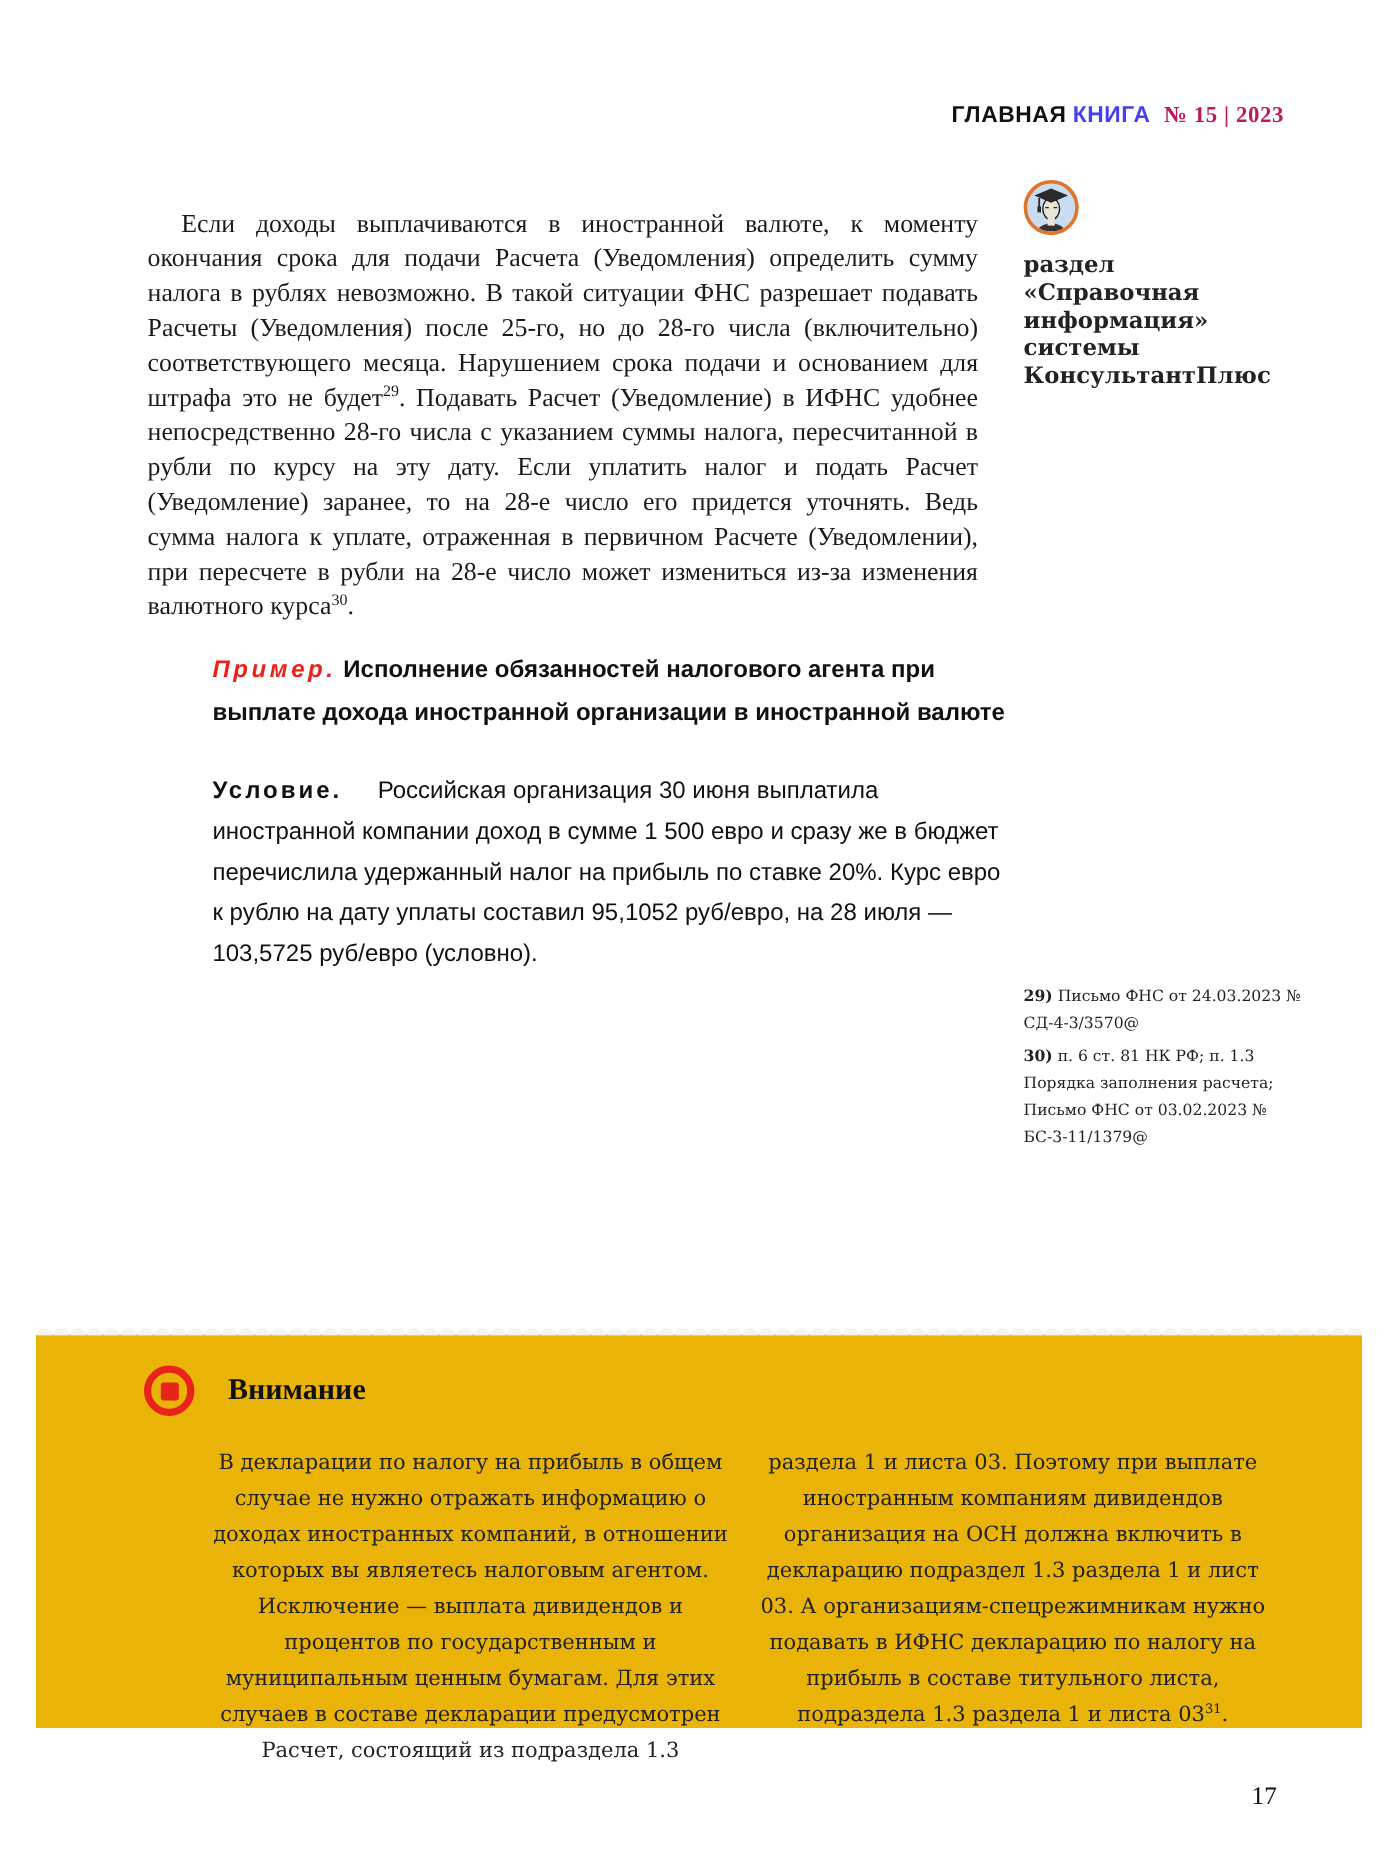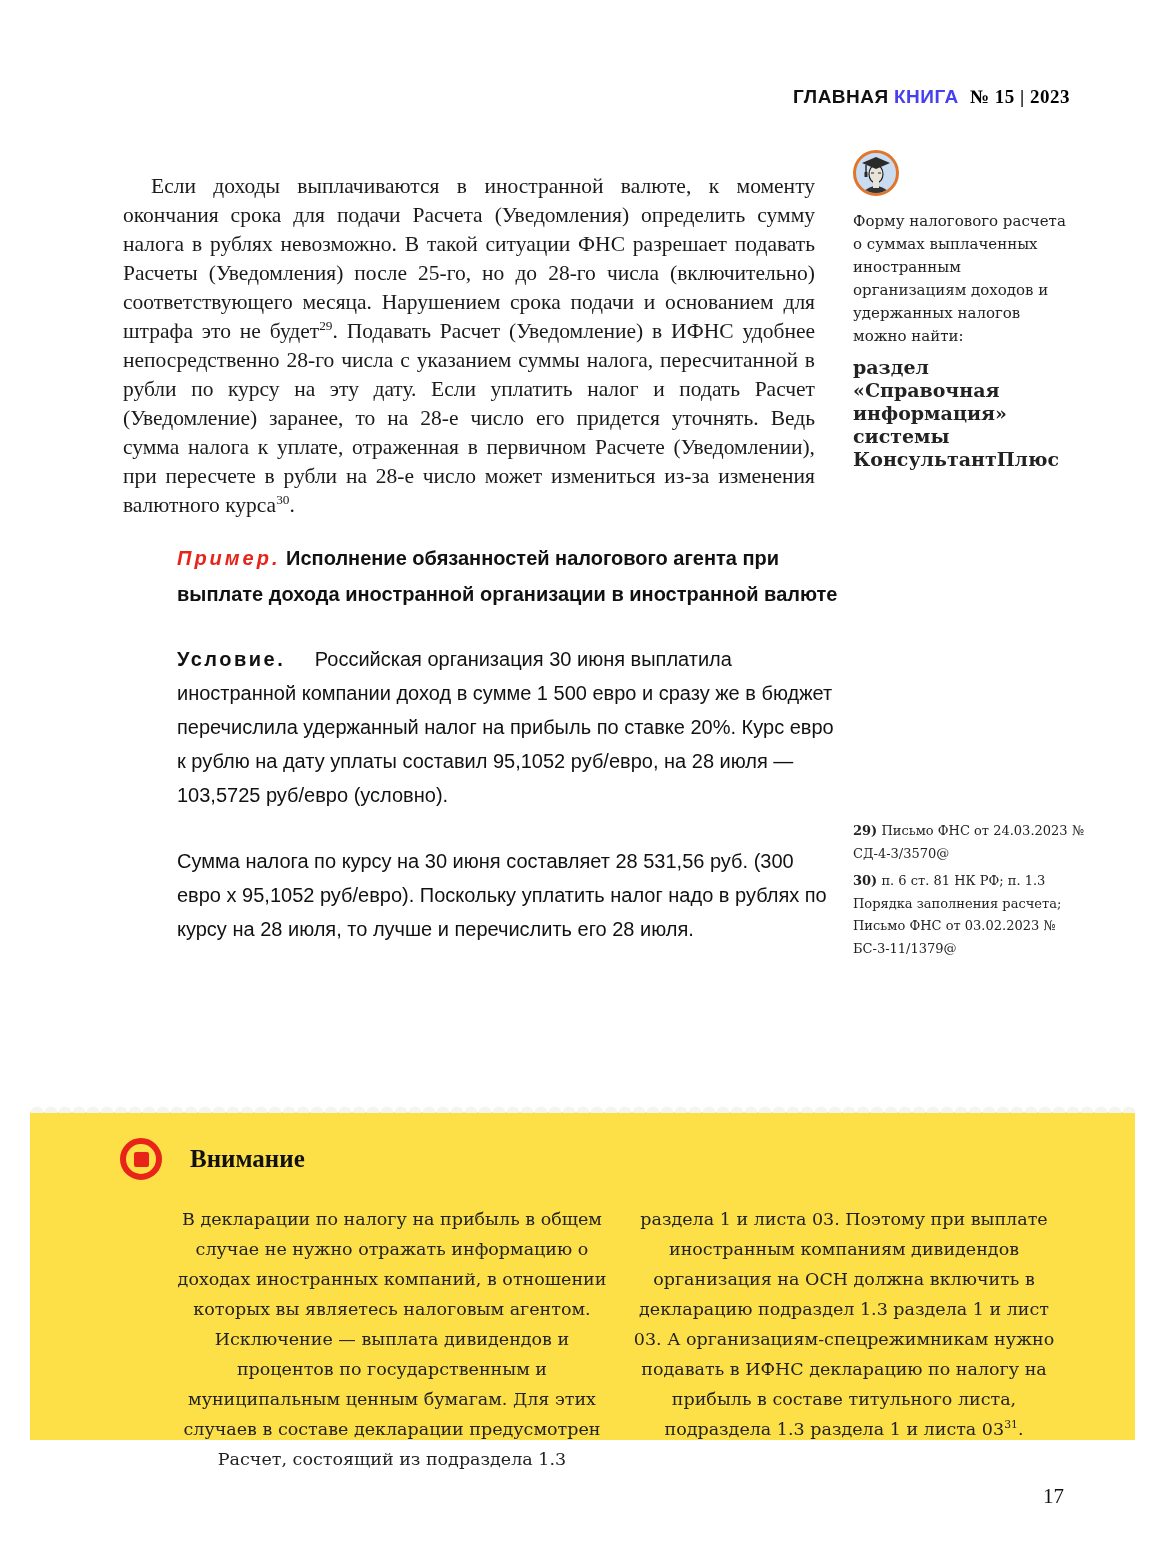--- a/index.html
+++ b/index.html
@@ -7,21 +7,21 @@
     width:1163px;height:1559px;position:relative;background:#ffffff;
     font-family:"Liberation Serif",serif;color:#1a1a1a;overflow:hidden;
   }
   
   .header{
     position:absolute;top:86px;right:93px;white-space:nowrap;
     font-size:19px;font-weight:bold;letter-spacing:.5px;
   }
   .brand-black{font-family:"Liberation Sans",sans-serif;color:#111;}
   .brand-blue{font-family:"Liberation Sans",sans-serif;color:#4640ee;}
-  .issue{font-family:"Liberation Serif",serif;color:#000000;margin-left:6px;}
+  .issue{font-family:"Liberation Serif",serif;color:#be185d;margin-left:6px;}
   
   .main-col{
     position:absolute;left:123px;top:172px;width:692px;
     font-size:21.5px;line-height:29px;text-align:justify;
   }
   .main-col p{margin:0;text-indent:28px;}
   sup{font-size:.62em;line-height:0;vertical-align:super;}
   
   .sidebar{position:absolute;left:853px;top:150px;width:224px;}
   .note-icon{
@@ -47,21 +47,21 @@
   
   .footnotes{
     position:absolute;left:853px;top:820px;width:238px;
     font-family:"DejaVu Serif",serif;font-size:13px;line-height:22.5px;color:#222;
   }
   .footnotes p{margin:0 0 5px 0;}
   .fn-num{font-weight:bold;}
   
   .attention-box{
     position:absolute;left:30px;top:1112px;width:1105px;height:328px;
-    background:#fde047;
+    background:#eab308;
   }
   .scallop-edge{
     position:absolute;left:0;top:-7px;width:100%;height:8px;
     background-image:radial-gradient(circle at 7px 8px,#f6f4ef 6.2px,rgba(0,0,0,0) 6.8px);
     background-size:14px 8px;background-repeat:repeat-x;
   }
   .attention-header{display:flex;align-items:center;margin:26px 0 0 90px;}
   .attention-icon{
     width:30px;height:30px;border:6px solid #e8231a;border-radius:50%;
     display:flex;align-items:center;justify-content:center;flex:0 0 auto;
@@ -104,36 +104,32 @@
       <rect x="17" y="27" width="6" height="8" fill="#e8e4d8"></rect>
       <polygon points="20,4 34,10 20,16 6,10" fill="#2a2a2a"></polygon>
       <rect x="18" y="8" width="4" height="3" fill="#2a2a2a"></rect>
       <line x1="10" y1="12" x2="10" y2="20" stroke="#2a2a2a" stroke-width="1.5"></line>
       <rect x="8.5" y="19" width="3" height="5" fill="#2a2a2a"></rect>
       <line x1="15" y1="20" x2="18" y2="20" stroke="#222" stroke-width="1"></line>
       <line x1="22" y1="20" x2="25" y2="20" stroke="#222" stroke-width="1"></line>
     </svg>
   </div>
   <div class="sidebar-text">
-    <span>Форму налогового расчета о суммах выплаченных иностранным организациям доходов и удержанных налогов можно найти:</span>
     <span class="bold-part">раздел «Справочная информация» системы КонсультантПлюс</span>
   </div>
 </div>
 
 <div class="example">
   <p class="example-heading">
     <span class="example-label">Пример.</span>
     <span>Исполнение обязанностей налогового агента при выплате дохода иностранной организации в иностранной валюте</span>
   </p>
   <p class="body">
     <span class="para-label">Условие.</span>
     <span>Российская организация 30 июня выплатила иностранной компании доход в сумме 1 500 евро и сразу же в бюджет перечислила удержанный налог на прибыль по ставке 20%. Курс евро к рублю на дату уплаты составил 95,1052 руб/евро, на 28 июля — 103,5725 руб/евро (условно).</span>
-  </p>
-  <p class="body">
-    <span>Сумма налога по курсу на 30 июня составляет 28 531,56 руб. (300 евро х 95,1052 руб/евро). Поскольку уплатить налог надо в рублях по курсу на 28 июля, то лучше и перечислить его 28 июля.</span>
   </p>
 </div>
 
 <div class="footnotes">
   <p><span class="fn-num">29)</span> <span>Письмо ФНС от 24.03.2023 № СД-4-3/3570@</span></p>
   <p><span class="fn-num">30)</span> <span>п. 6 ст. 81 НК РФ; п. 1.3 Порядка заполнения расчета; Письмо ФНС от 03.02.2023 № БС-3-11/1379@</span></p>
 </div>
 
 <div class="attention-box">
   <div class="scallop-edge"></div>

